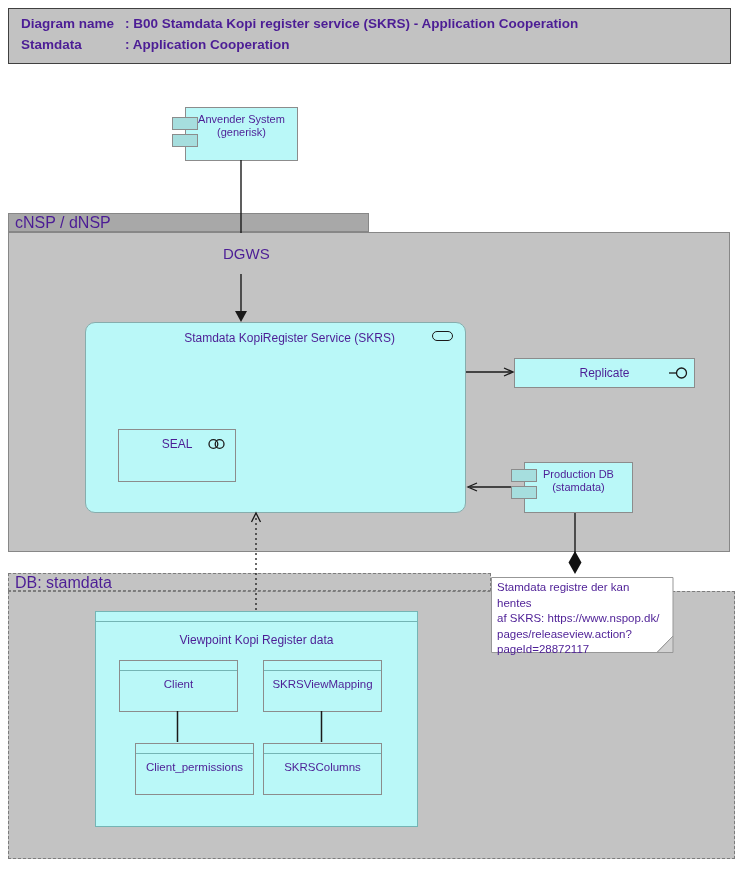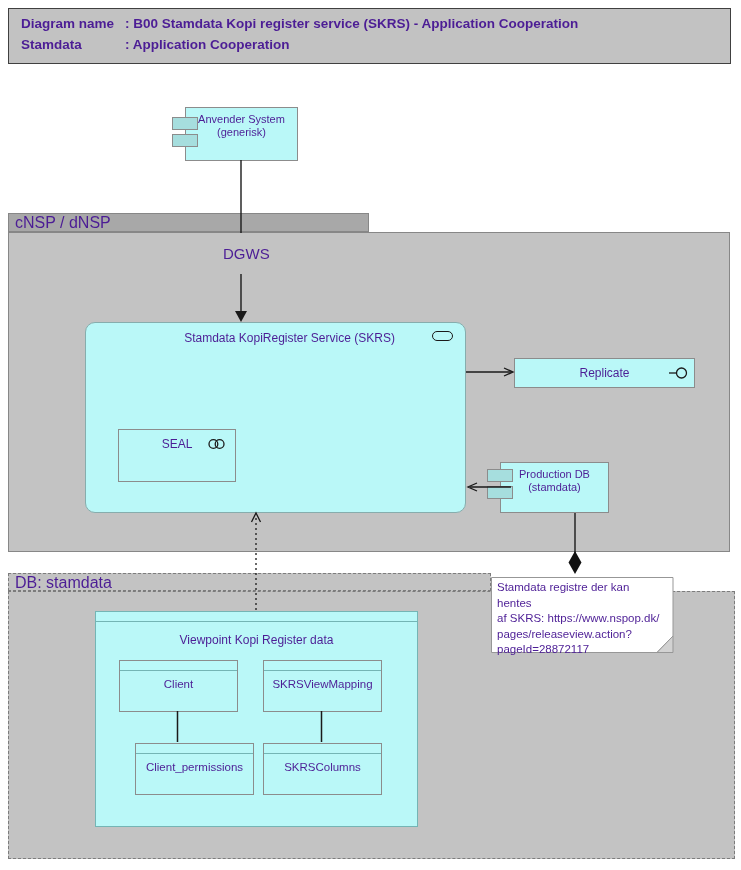--- a/index.html
+++ b/index.html
@@ -121,21 +121,21 @@
   </div>
 
   <div class="abs inner-box" style="left:514px;top:358px;width:181px;height:30px;">
     <span class="nlabel">Replicate</span>
     <svg class="lollipop" viewBox="0 0 20 12">
       <line x1="1" y1="6" x2="8" y2="6" stroke="#1a1a1a" stroke-width="1.3"></line>
       <circle cx="13.5" cy="6" r="5" fill="none" stroke="#1a1a1a" stroke-width="1.3"></circle>
     </svg>
   </div>
 
-  <div class="abs node" style="left:500px;top:462px;width:109px;height:51px;">
+  <div class="abs node" style="left:524px;top:462px;width:109px;height:51px;">
     <div class="ctab" style="top:6px;"></div>
     <div class="ctab" style="top:23px;"></div>
     <span class="nlabel">Production DB (stamdata)</span>
   </div>
 
   <div class="abs data-box-big" style="left:95px;top:611px;width:323px;height:216px;">
     <div class="data-strip"></div>
     <span class="big-title">Viewpoint Kopi Register data</span>
 
     <div class="data-obj" style="left:23px;top:48px;">

